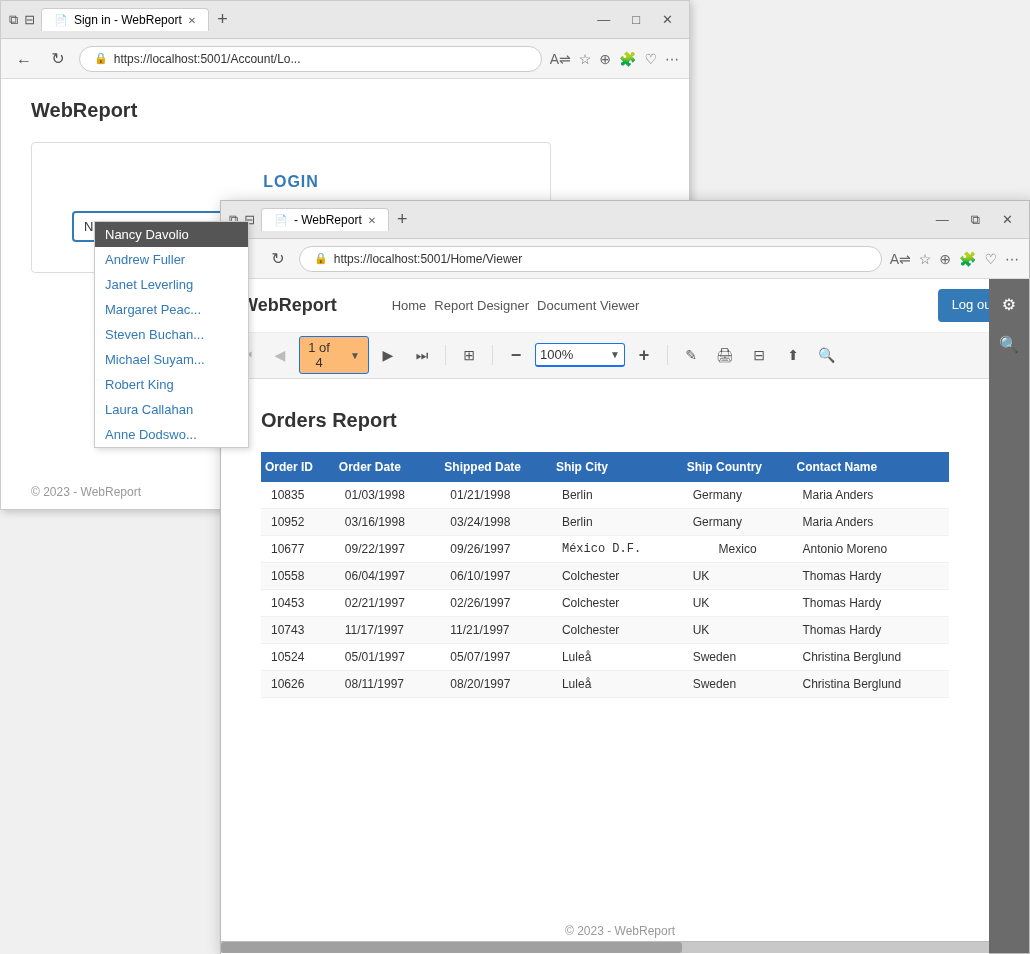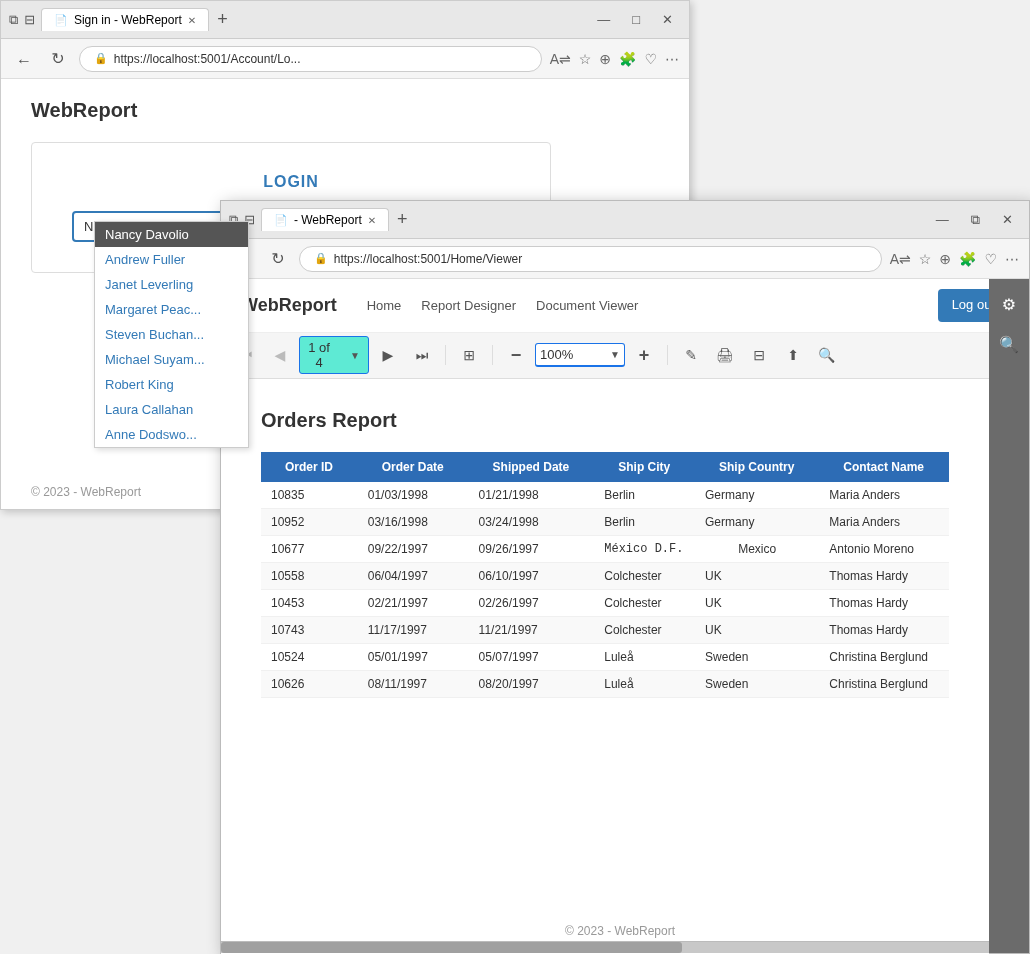--- a/index.html
+++ b/index.html
@@ -182,22 +182,23 @@
       border-bottom: 1px solid #eee;
     }
     .fg-brand {
       font-size: 18px;
       font-weight: 600;
       color: #333;
       margin-right: 30px;
     }
     .fg-nav-links {
       display: flex;
-      gap: 20px;
+      gap: 8px;
       flex: 1;
+      margin-left: 25px;
     }
     .fg-nav-link {
       font-size: 13px;
       color: #555;
       cursor: pointer;
       text-decoration: none;
     }
     .fg-logout-btn {
       background: #337ab7;
       color: #fff;
@@ -225,21 +226,21 @@
       display: flex; align-items: center; justify-content: center;
       font-size: 14px;
       color: #555;
       cursor: pointer;
       border-radius: 3px;
       border: none;
       background: transparent;
     }
     .tb-btn.disabled { color: #bbb; cursor: default; }
     .tb-page-input {
-      background: #5eead4;
+      background: #fdba74;
       border: 1px solid #1a73e8;
       border-radius: 3px;
       padding: 3px 8px;
       font-size: 13px;
       color: #333;
       width: 70px;
       text-align: center;
       display: flex;
       align-items: center;
       gap: 20px;
@@ -281,21 +282,21 @@
       margin-bottom: 20px;
       text-align: left;
     }
     .report-table {
       width: 100%;
       border-collapse: collapse;
     }
     .report-table th {
       background: #2d6cb5;
       color: #fff;
-      padding: 8px 24px;
+      padding: 8px 4px;
       font-size: 12px;
       font-weight: 600;
       text-align: left;
     }
     .report-table td {
       padding: 6px 10px;
       font-size: 12px;
       color: #333;
       border-bottom: 1px solid #f0f0f0;
     }

